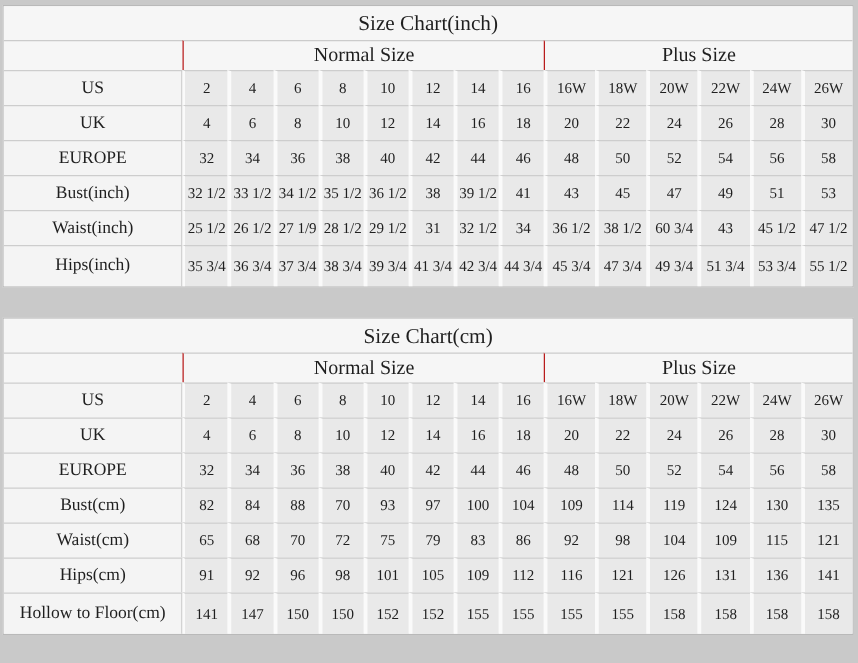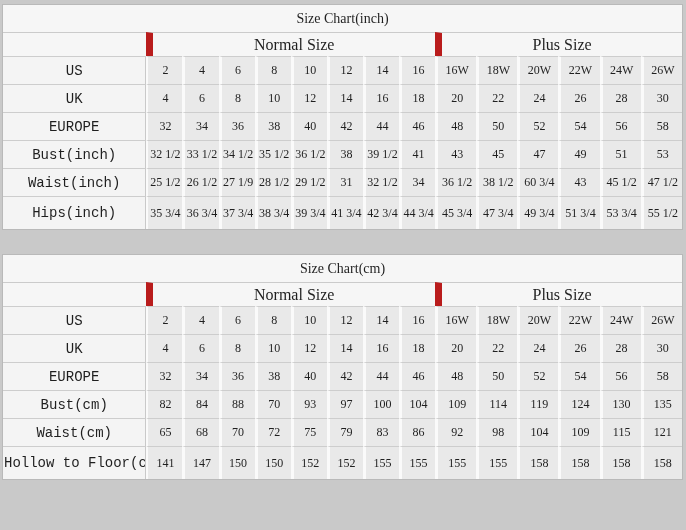--- a/index.html
+++ b/index.html
@@ -19,30 +19,29 @@
     border:1px solid #b9b9b9;
   }
   table.sizechart:first-child{margin-bottom:24px;}
   col.col-label{width:143px;}
   col.col-normal{width:36px;}
   col.col-plus{width:41px;}
 
   td{text-align:center;vertical-align:middle;overflow:hidden;white-space:nowrap;}
 
   thead td{background:#f6f6f6;}
-  tr.title-row td.title{height:25px;font-size:14px;}
+  tr.title-row td.title{height:25px;font-size:17px;}
   tr.section-row td{height:21px;font-size:16px;border-top:1px solid #cbcbcb;}
-  tr.section-row td.section{border-left:7px solid #b91c1c;}
+  tr.section-row td.section{border-left:1px solid #b91c1c;}
 
   tbody td{border-top:1px solid #cdcdcd;font-size:12px;}
   tbody td.label{
     background:#f4f4f4;
     border-right:1px solid #c9c9c9;
     font-size:14px;
-    font-family:Liberation Mono, monospace;
   }
   tbody td.data{
     background:#e9e9e9;
     border-left:3px solid #fafafa;
   }
   tbody td:nth-child(2){border-left-width:2px;}
   tbody tr{height:28px;}
   tbody tr:last-child{height:33px;}
 </style>
 </head>
@@ -292,20 +291,37 @@
           <td class="data">83</td>
           <td class="data">86</td>
           <td class="data">92</td>
           <td class="data">98</td>
           <td class="data">104</td>
           <td class="data">109</td>
           <td class="data">115</td>
           <td class="data">121</td>
         </tr>
         <tr>
+          <td class="label">Hips(cm)</td>
+          <td class="data">91</td>
+          <td class="data">92</td>
+          <td class="data">96</td>
+          <td class="data">98</td>
+          <td class="data">101</td>
+          <td class="data">105</td>
+          <td class="data">109</td>
+          <td class="data">112</td>
+          <td class="data">116</td>
+          <td class="data">121</td>
+          <td class="data">126</td>
+          <td class="data">131</td>
+          <td class="data">136</td>
+          <td class="data">141</td>
+        </tr>
+        <tr>
           <td class="label">Hollow to Floor(cm)</td>
           <td class="data">141</td>
           <td class="data">147</td>
           <td class="data">150</td>
           <td class="data">150</td>
           <td class="data">152</td>
           <td class="data">152</td>
           <td class="data">155</td>
           <td class="data">155</td>
           <td class="data">155</td>

